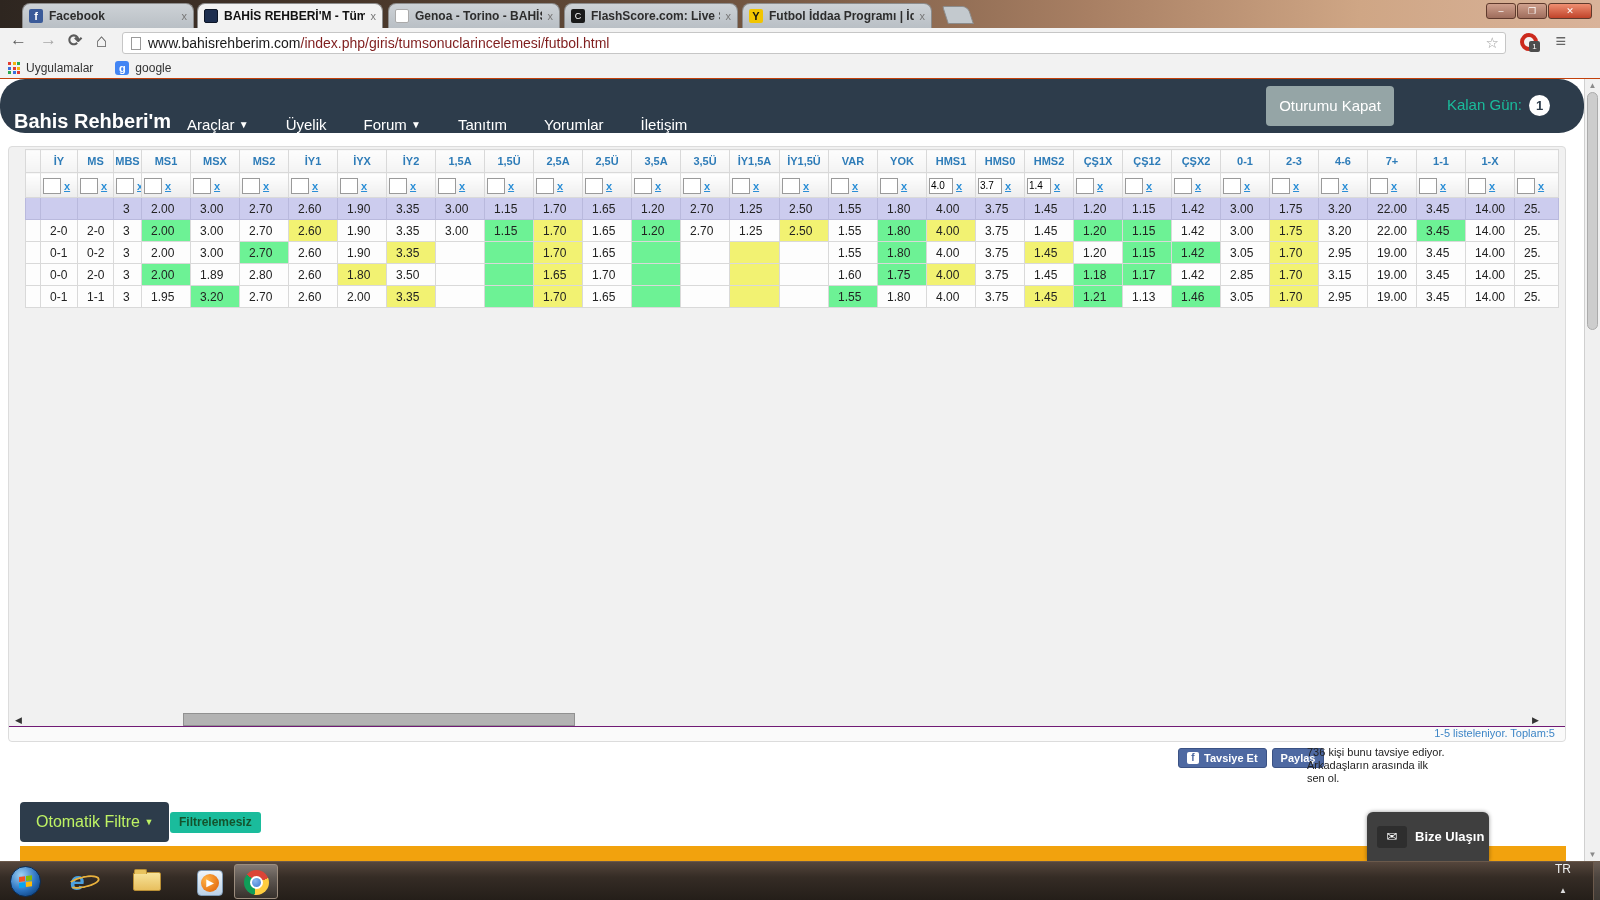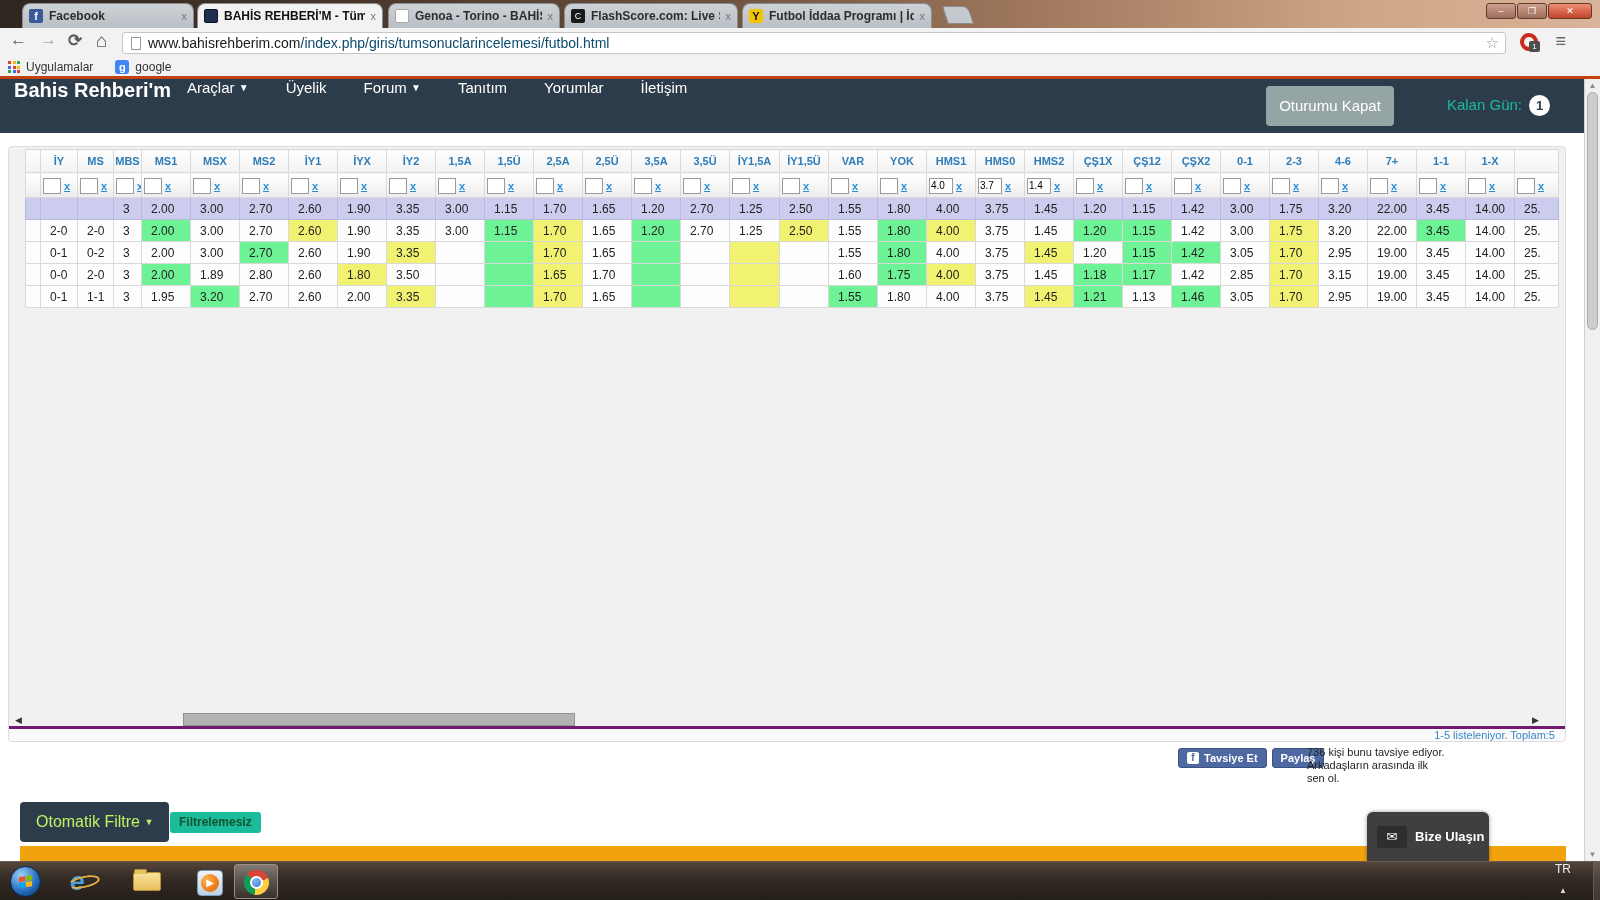--- a/index.html
+++ b/index.html
@@ -28,40 +28,40 @@
     background:linear-gradient(#cfa08d,#9e6d5c); color:#fff; font-size:9px; text-align:center; line-height:14px; }
   .winbtn.close { width:44px; background:linear-gradient(#ef8f72,#c0432a); }
 
   .toolbar { position:absolute; left:0; top:28px; width:1600px; height:30px; background:#f2f2f2; }
   .navbtn { position:absolute; top:2px; font-size:17px; color:#5c5c5c; font-weight:bold; }
   .navbtn.dis { color:#a8a8a8; }
   .omnibox { position:absolute; left:122px; top:4px; width:1384px; height:22px; background:#fff;
     border:1px solid #c6c6c6; border-radius:3px; display:flex; align-items:center; padding:0 6px; }
   .doc-ico { width:10px; height:13px; border:1px solid #9a9a9a; background:#fff; margin:0 7px 0 2px; }
   .url { font-size:14px; color:#1a1a1a; white-space:nowrap; }
-  .url .path { color:#0c4a6e; }
+  .url .path { color:#7f1d1d; }
   .star { margin-left:auto; color:#9e9e9e; font-size:15px; }
   .ext { position:absolute; right:62px; top:5px; width:18px; height:18px; border:4px solid #cc2a1d; border-radius:50%; }
   .ext .badge { position:absolute; right:-6px; bottom:-5px; background:#4d4d4d; color:#fff; font-size:8px;
     width:11px; height:11px; border-radius:2px; text-align:center; line-height:11px; }
   .menu3 { position:absolute; right:34px; top:3px; color:#666; font-size:18px; font-weight:bold; }
 
-  .bookbar { position:absolute; left:0; top:58px; width:1600px; height:21px; background:#f2f2f2; border-bottom:3px solid #c2410c;
+  .bookbar { position:absolute; left:0; top:58px; width:1600px; height:21px; background:#f2f2f2; border-bottom:1px solid #c2410c;
     display:flex; align-items:center; font-size:12px; color:#333; }
   .apps-ico { width:12px; height:12px; margin:0 6px 0 8px;
     background:
       linear-gradient(#e23c30,#e23c30) 0 0/3px 3px no-repeat, linear-gradient(#f6b40e,#f6b40e) 4.5px 0/3px 3px no-repeat, linear-gradient(#2ca94f,#2ca94f) 9px 0/3px 3px no-repeat,
       linear-gradient(#3a6fdb,#3a6fdb) 0 4.5px/3px 3px no-repeat, linear-gradient(#e23c30,#e23c30) 4.5px 4.5px/3px 3px no-repeat, linear-gradient(#f6b40e,#f6b40e) 9px 4.5px/3px 3px no-repeat,
       linear-gradient(#2ca94f,#2ca94f) 0 9px/3px 3px no-repeat, linear-gradient(#3a6fdb,#3a6fdb) 4.5px 9px/3px 3px no-repeat, linear-gradient(#e23c30,#e23c30) 9px 9px/3px 3px no-repeat; }
   .g-ico { width:14px; height:14px; background:#4285f4; color:#fff; border-radius:3px; font-size:11px; font-weight:bold;
     text-align:center; line-height:14px; margin:0 6px 0 22px; }
 
   
   .sitebar { position:absolute; left:0; top:79px; width:1584px; height:54px; background:#2d3c4b; color:#fff;
-    display:flex; align-items:flex-start; }
+    display:flex; align-items:flex-end;border-radius:25px; }
   .brand { font-size:20px; font-weight:bold; margin-left:14px; }
   .menu { display:flex; margin-left:16px; gap:37px; font-size:15px; }
   .menu .mi { white-space:nowrap; }
   .caret { font-size:10px; vertical-align:2px; }
   .logout { position:absolute; right:190px; top:7px; height:40px; width:128px; background:#95a5a6; border-radius:4px;
     color:#fff; font-size:15px; text-align:center; line-height:40px; }
   .kalan { position:absolute; right:62px; top:17px; color:#1abc9c; font-size:15px; }
   .kalan-badge { position:absolute; right:34px; top:16px; width:21px; height:21px; background:#fff; color:#2d3c4b;
     border-radius:50%; font-size:13px; font-weight:bold; text-align:center; line-height:21px; }
 
@@ -78,21 +78,21 @@
   .flt.wide { width:24px; }
   .clr { color:#2b8ed6; font-size:11px; font-weight:bold; text-decoration:underline; margin-left:3px; vertical-align:middle; }
   tr.drow td { height:22px; font-size:12px; color:#222; padding-left:9px; background:#fdfdfd; }
   tr.drow.lav td { background:#ccccee; border-color:#b9b9dd; }
   tr.drow td.g { background:#6df295; }
   tr.drow td.y { background:#f2f272; }
 
   .hscroll { position:absolute; left:2px; right:2px; top:564px; height:18px; }
   .hs-arrow { position:absolute; top:4px; font-size:9px; color:#333; }
   .hs-thumb { position:absolute; left:172px; top:2px; width:392px; height:13px; background:#b3b3b3; border:1px solid #919191; }
-  .pfoot { position:absolute; left:0; right:0; bottom:0; height:15px; background:#fafafa; border-top:3px solid #701a75;
+  .pfoot { position:absolute; left:0; right:0; bottom:0; height:15px; background:#fafafa; border-top:1px solid #701a75;
     font-size:11px; color:#3d85c6; text-align:right; padding-right:10px; border-radius:0 0 4px 4px; }
 
   
   .fbrow { position:absolute; left:1178px; top:748px; display:flex; }
   .fb-btn { height:20px; background:#4e69a2; border:1px solid #3b5284; border-radius:3px; color:#fff; font-size:11px;
     font-weight:bold; line-height:18px; padding:0 8px; margin-right:5px; display:flex; align-items:center; }
   .fb-f { background:#fff; color:#4e69a2; width:12px; height:12px; border-radius:2px; font-size:10px; line-height:12px;
     text-align:center; margin-right:5px; }
   .fb-note { position:absolute; left:1307px; top:746px; width:140px; font-size:11px; color:#222; line-height:13px; }
 

